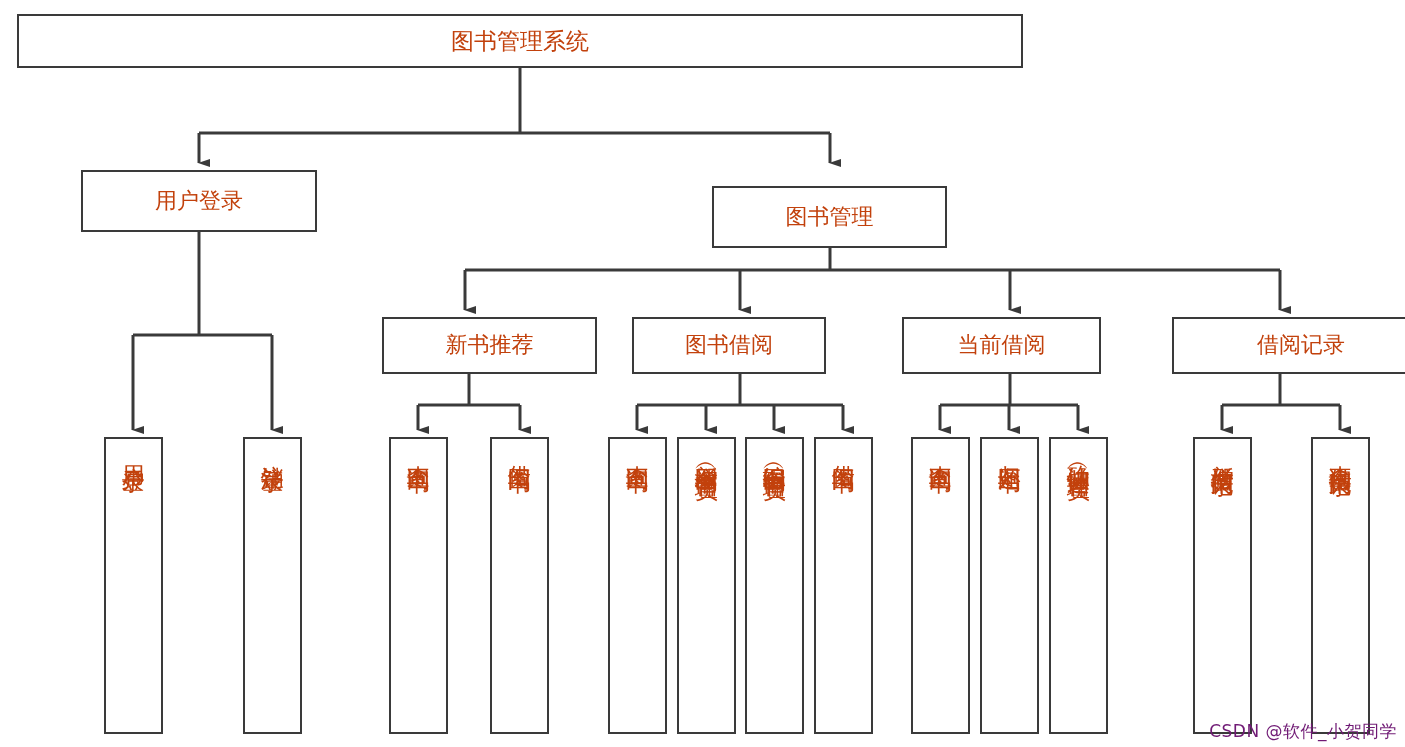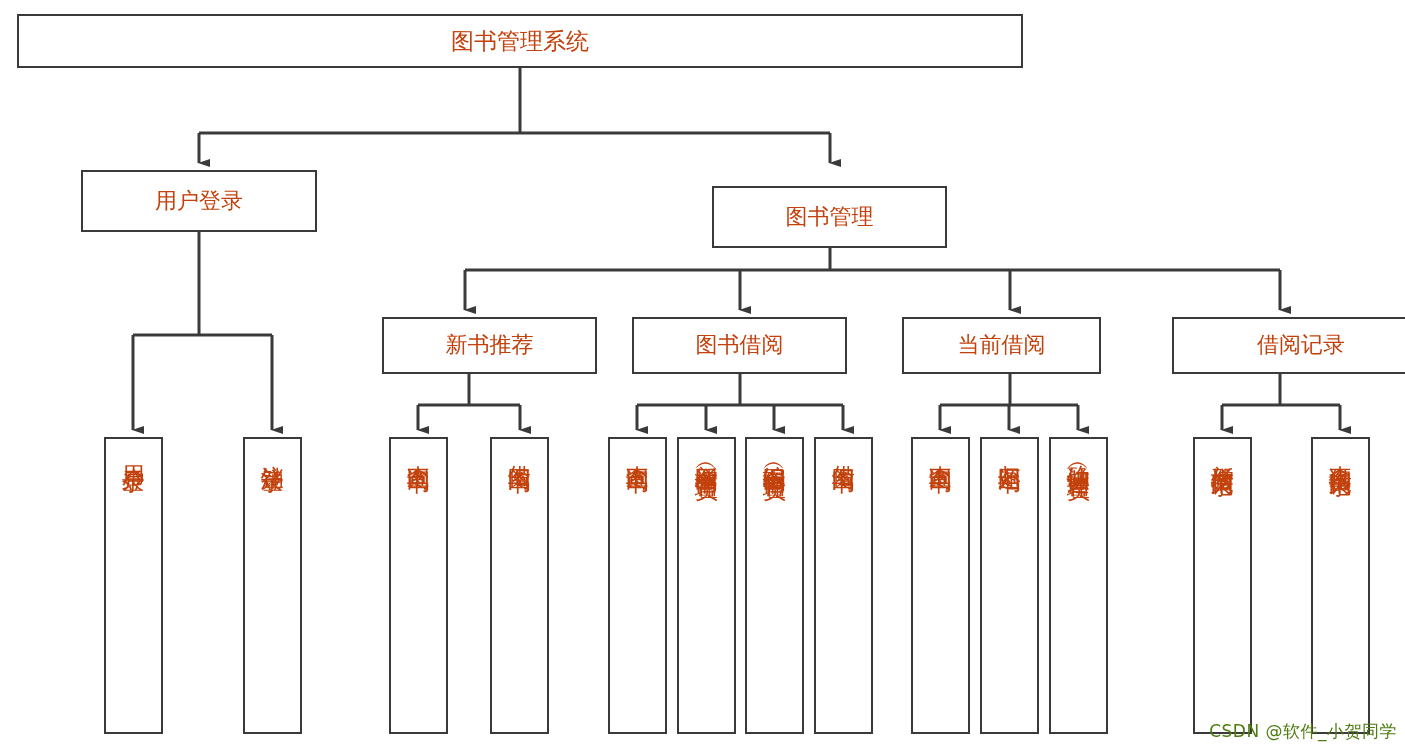--- a/index.html
+++ b/index.html
@@ -58,21 +58,21 @@
     line-height: 1.15;
   }
   .node.root .label {
     font-size: 23px;
   }
   #watermark {
     position: absolute;
     right: 8px;
     bottom: 4px;
     font-size: 17px;
-    color: #4d7c0f;
+    color: #701a75;
     letter-spacing: 0.5px;
     white-space: nowrap;
   }
 </style>
 </head>
 <body>
 
 <div id="diagram-root">
 
   <svg id="edges-layer" viewBox="0 0 1405 747" width="1405" height="747" xmlns="http://www.w3.org/2000/svg">
@@ -132,21 +132,21 @@
   <div class="node horizontal" style="left:81px; top:170px; width:236px; height:62px;">
     <span class="label">用户登录</span>
   </div>
   <div class="node horizontal" style="left:712px; top:186px; width:235px; height:62px;">
     <span class="label">图书管理</span>
   </div>
 
   <div class="node horizontal" style="left:362px; top:317px; width:215px; height:57px;margin-left:20px;">
     <span class="label">新书推荐</span>
   </div>
-  <div class="node horizontal" style="left:632px; top:317px; width:215px; height:57px;">
+  <div class="node horizontal" style="left:632px; top:317px; width:194px; height:57px;">
     <span class="label">图书借阅</span>
   </div>
   <div class="node horizontal" style="left:902px; top:317px; width:199px; height:57px;">
     <span class="label">当前借阅</span>
   </div>
   <div class="node horizontal" style="left:1172px; top:317px; width:258px; height:57px;">
     <span class="label">借阅记录</span>
   </div>
 
   <div class="node vertical" style="left:104px; top:437px; width:59px; height:297px;">

